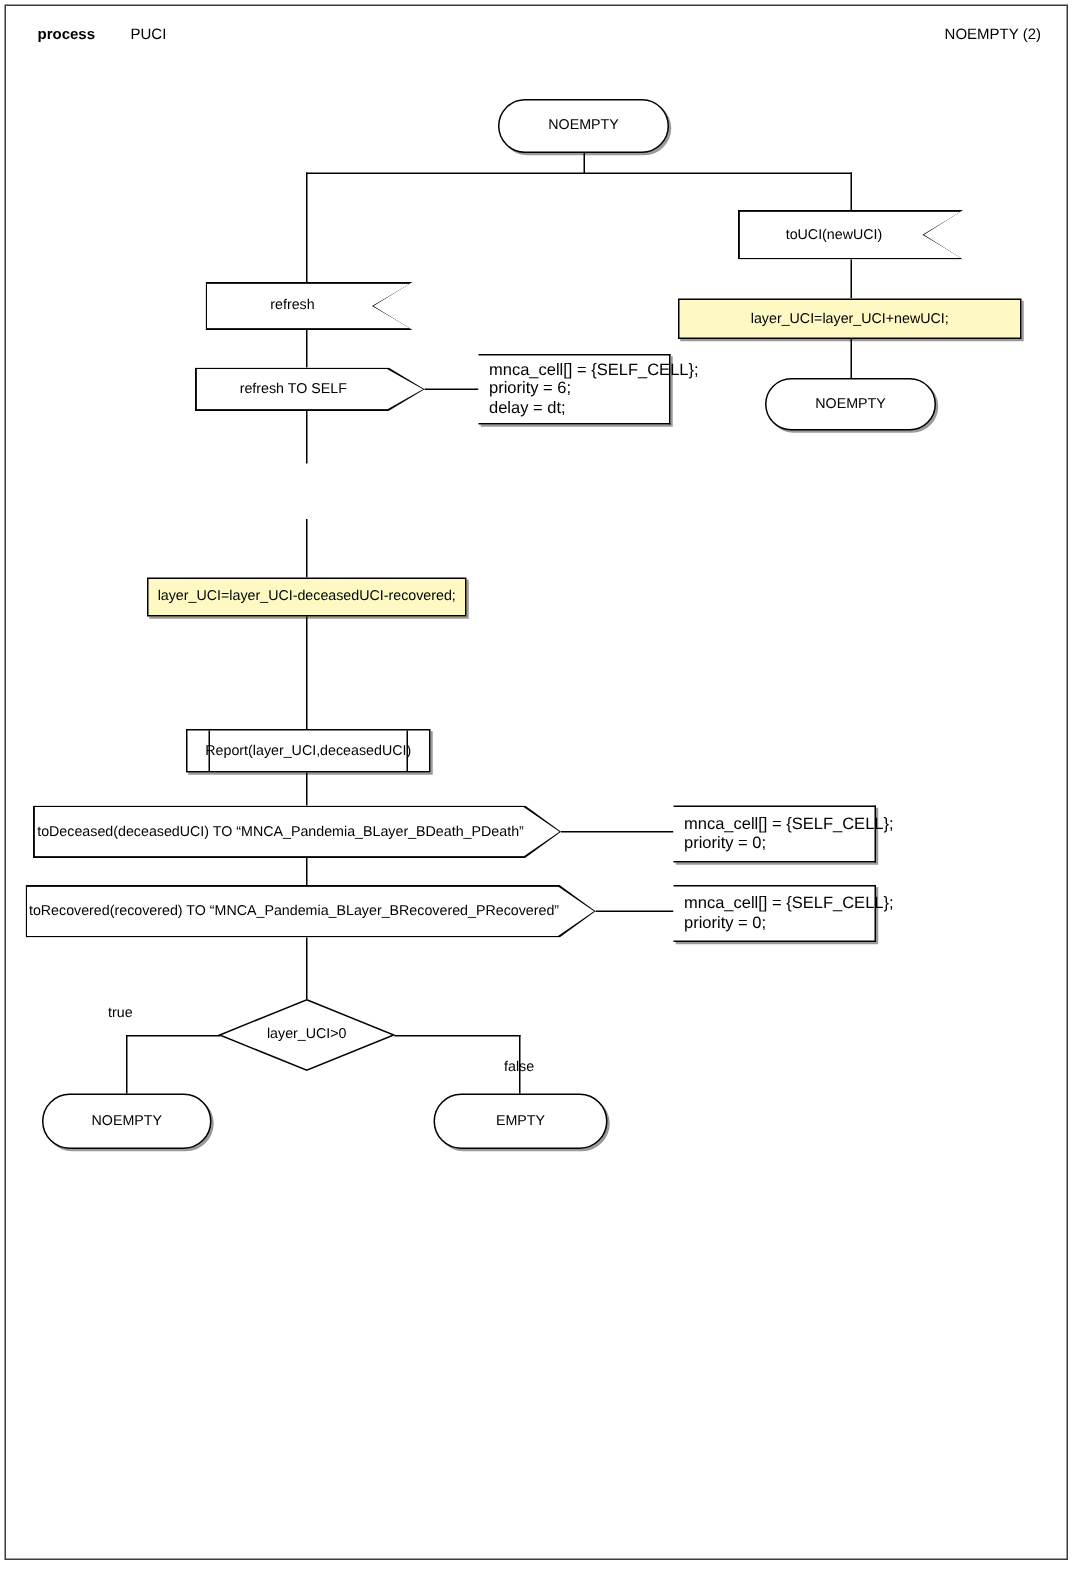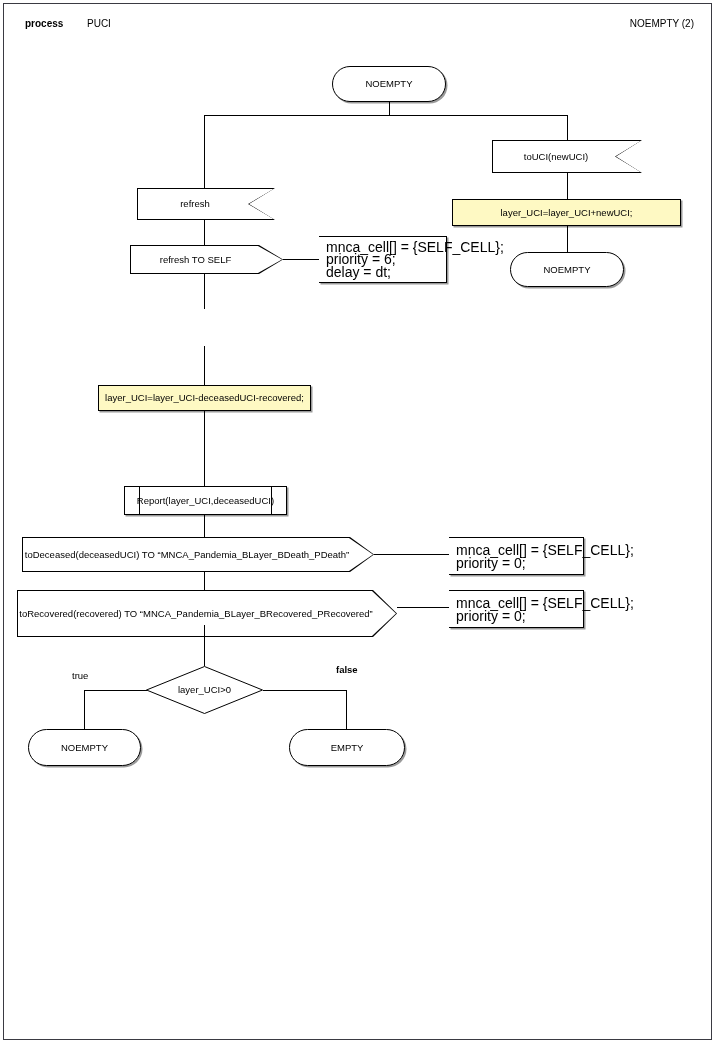--- a/index.html
+++ b/index.html
@@ -131,21 +131,21 @@
     border-right: 1px solid #000;
     border-bottom: 1px solid #000;
     background: #fff;
     box-shadow: 1.5px 1.5px 0 0 #9a9a9a;
   }
   .comment-lines {
     position: absolute;
     left: 7px;
     top: 50%;
     transform: translateY(-50%);
-    font-size: 14px;
+    font-size: 11px;
     line-height: 12.5px;
     color: #000;
     white-space: nowrap;
     text-align: left;
   }
 
   
   .ln {
     position: absolute;
     background: #000;
@@ -246,21 +246,21 @@
   <div class="ln ln-h" style="left:374px; top:554px; width:75px;"></div>
   <div class="sym comment" style="left:449px; top:537px; width:135px; height:38px;">
     <div class="comment-lines">
       <div>mnca_cell[] = {SELF_CELL};</div>
       <div>priority = 0;</div>
     </div>
   </div>
 
   <div class="ln ln-v" style="left:204px; top:572px; height:20px;"></div>
 
-  <div class="sym output-sym" style="left:17px; top:590px; width:380px; height:47px;">
+  <div class="sym output-sym" style="left:17px; top:590px; width:380px; height:35px;">
     <div class="fill"></div>
     <div class="sym-label">toRecovered(recovered) TO “MNCA_Pandemia_BLayer_BRecovered_PRecovered”</div>
   </div>
   <div class="ln ln-h" style="left:397px; top:607px; width:52px;"></div>
   <div class="sym comment" style="left:449px; top:590px; width:135px; height:38px;">
     <div class="comment-lines">
       <div>mnca_cell[] = {SELF_CELL};</div>
       <div>priority = 0;</div>
     </div>
   </div>
@@ -273,21 +273,21 @@
     </svg>
     <div class="sym-label">layer_UCI&gt;0</div>
   </div>
 
   <div class="ln ln-h" style="left:84px; top:690px; width:63px;"></div>
   <div class="ln ln-v" style="left:84px; top:690px; height:39px;"></div>
   <div class="branch-label" style="left:72px; top:670px;">true</div>
 
   <div class="ln ln-h" style="left:263px; top:690px; width:84px;"></div>
   <div class="ln ln-v" style="left:346px; top:690px; height:39px;"></div>
-  <div class="branch-label" style="left:336px; top:664px;font-weight:bold;">false</div>
+  <div class="branch-label" style="left:336px; top:706px;">false</div>
 
   <div class="sym state" style="left:28px; top:729px; width:113px; height:37px;">
     <div class="sym-label">NOEMPTY</div>
   </div>
 
   <div class="sym state" style="left:289px; top:729px; width:116px; height:37px;">
     <div class="sym-label">EMPTY</div>
   </div>
 
 </div>

